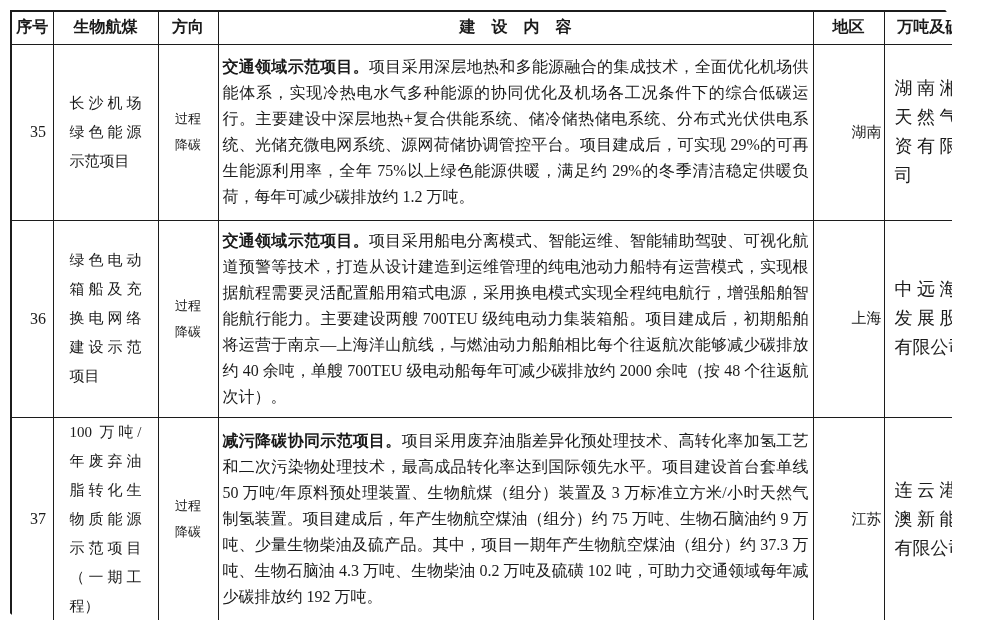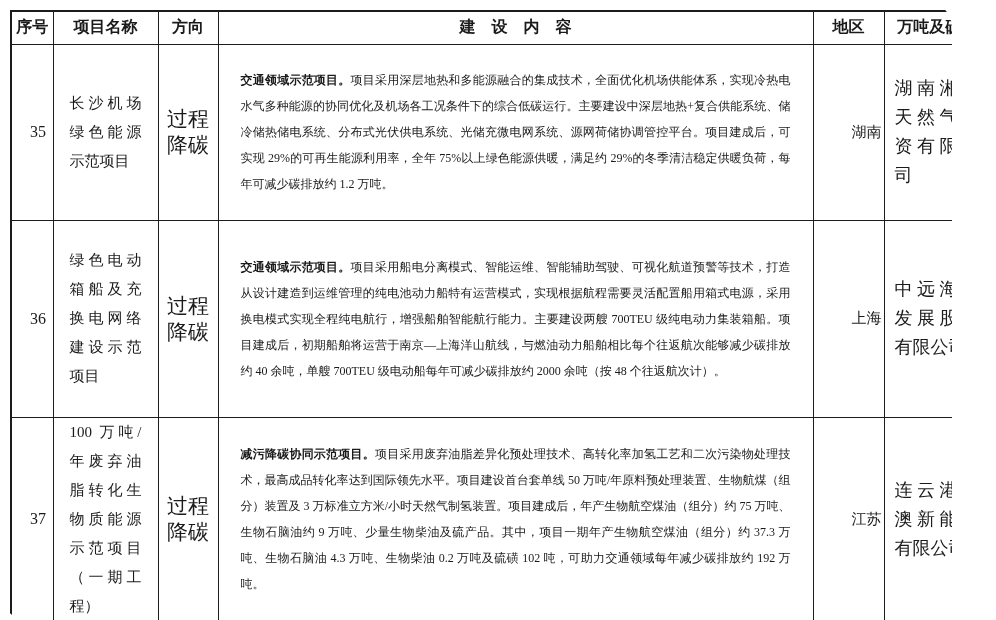--- a/index.html
+++ b/index.html
@@ -50,37 +50,37 @@
     padding: 0 18px;
   }
   td.c-name {
     font-size: 15px;
     line-height: 29px;
     text-align: justify;
     text-justify: inter-character;
     padding: 0 16px;
   }
   td.c-dir {
-    font-size: 21px;
+    font-size: 13px;
     line-height: 26px;
     text-align: center;
     padding: 0 2px;
   }
   td.c-dir .dir-inner {
     width: 2em;
     margin: 0 auto;
     text-align: justify;
     text-justify: inter-character;
   }
   td.c-content {
-    font-size: 12px;
+    font-size: 16px;
     line-height: 26px;
     text-align: justify;
     text-justify: inter-character;
-    padding: 4px 22px;
+    padding: 4px 4px;
   }
   td.c-content .lead {
     font-weight: 700;
   }
   td.c-region {
     font-size: 15px;
     text-align: right;
     padding: 0 2px;
   }
   td.c-entity {
@@ -100,21 +100,21 @@
       <col style="width:42px">
       <col style="width:105px">
       <col style="width:60px">
       <col style="width:595px">
       <col style="width:71px">
       <col style="width:107px">
     </colgroup>
     <thead>
       <tr>
         <th>序号</th>
-        <th>项目名称</th>
+        <th>生物航煤</th>
         <th>方向</th>
         <th>建　设　内　容</th>
         <th>地区</th>
         <th>万吨及硫磺</th>
       </tr>
     </thead>
     <tbody>
       <tr class="row-h1">
         <td class="c-no">35</td>
         <td class="c-name">长沙机场绿色能源示范项目</td>

